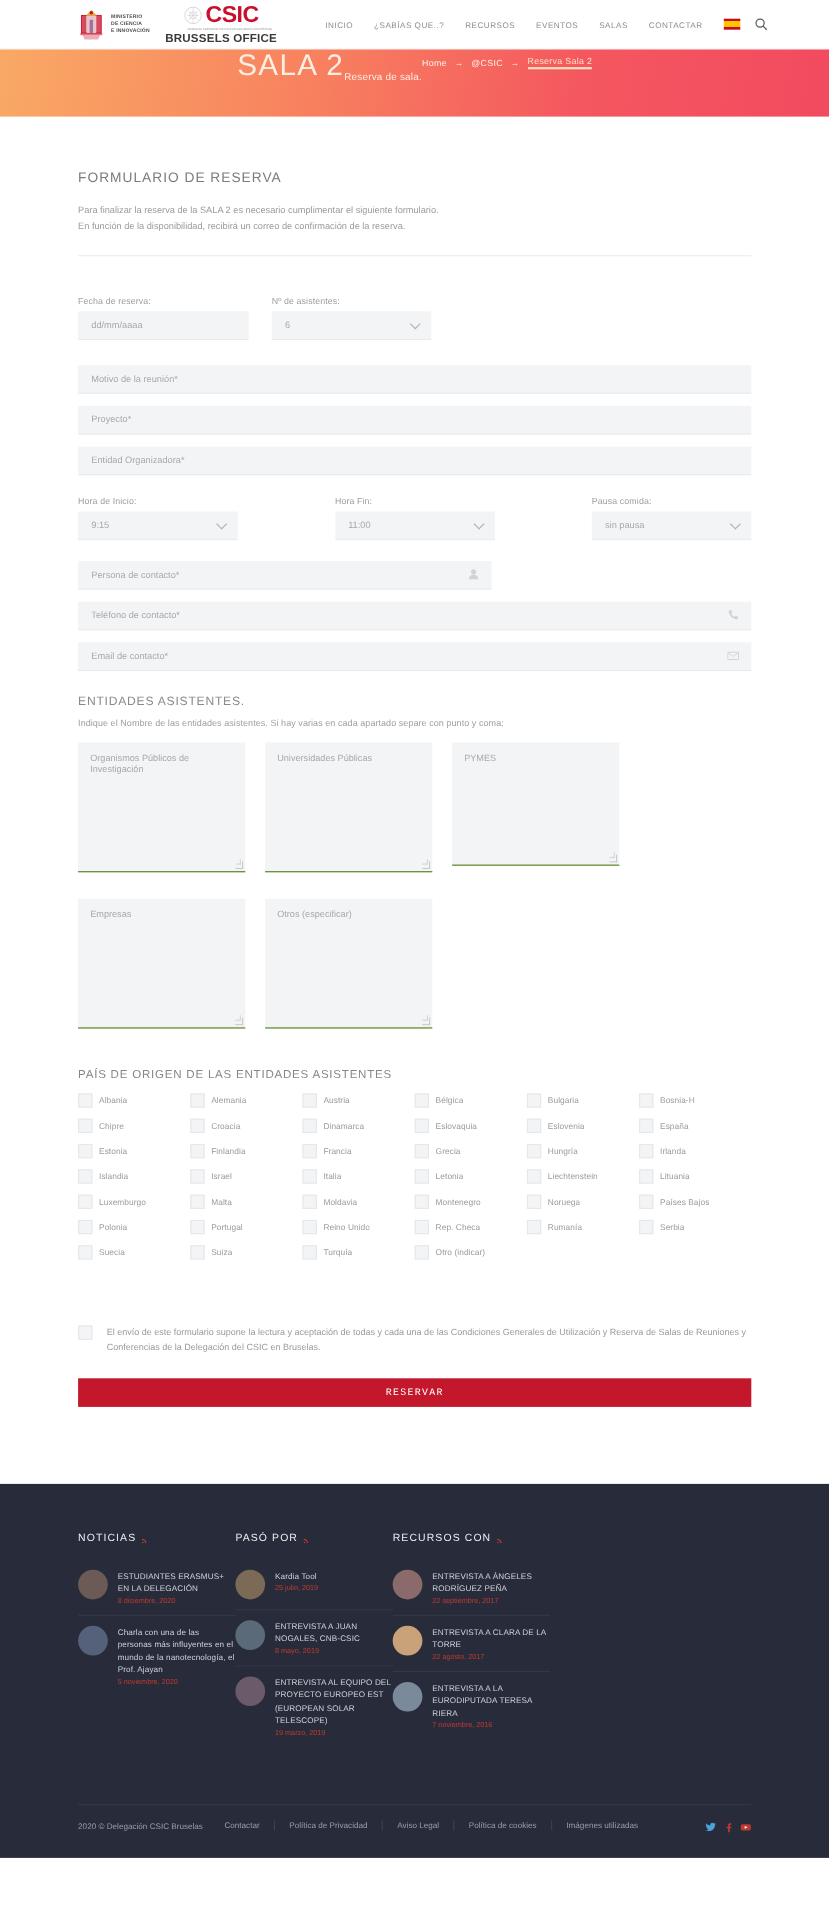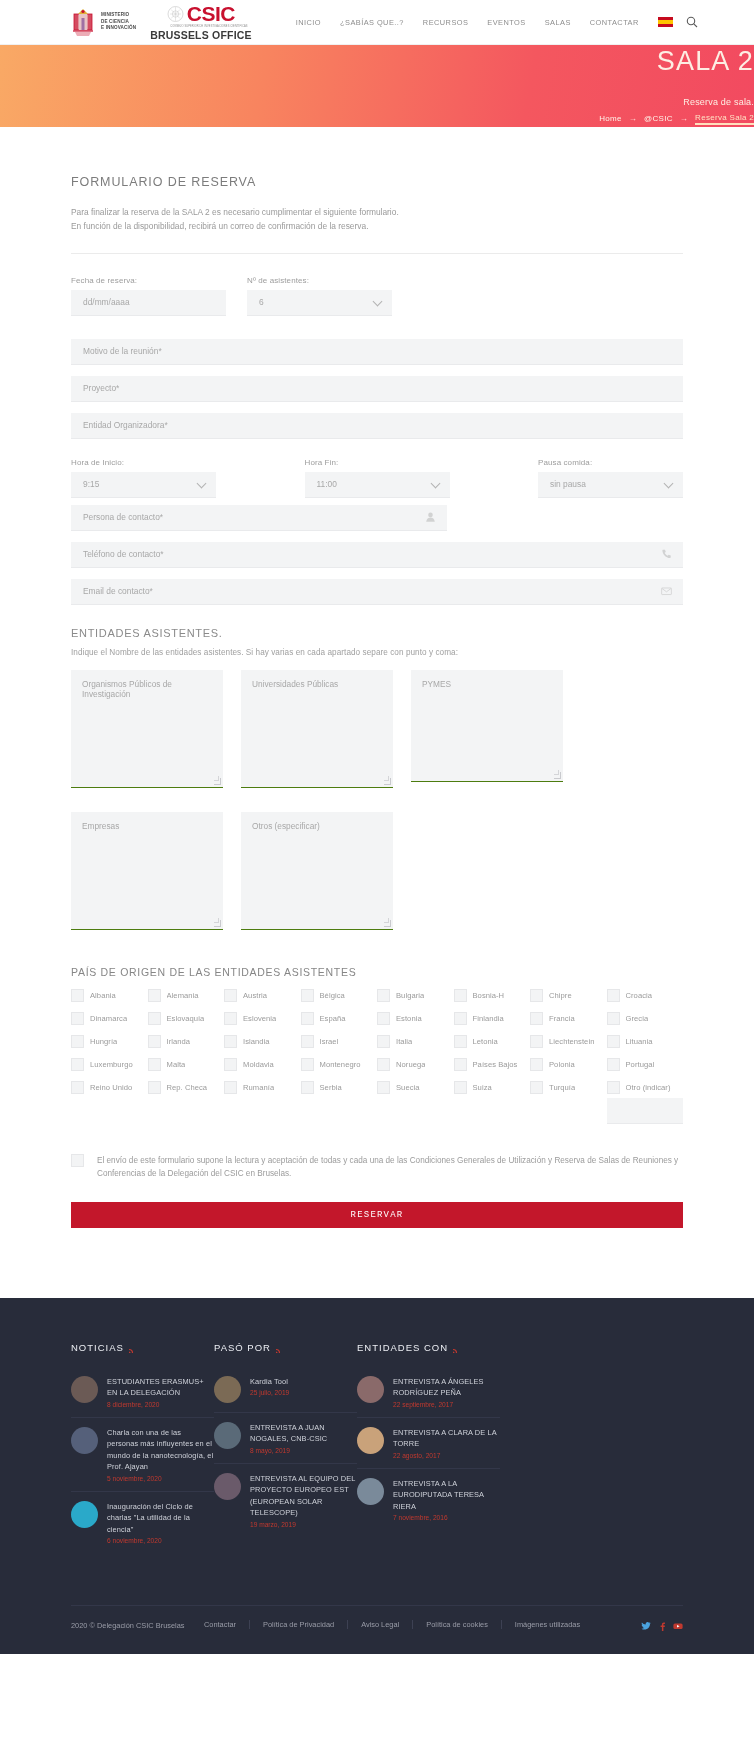--- a/index.html
+++ b/index.html
@@ -81,25 +81,24 @@
   .flag-es {
     width: 15px; height: 10px;
     background: linear-gradient(to bottom, #c60b1e 0 25%, #ffc400 25% 75%, #c60b1e 75% 100%);
     display: block;
     cursor: pointer;
   }
   .search-icon { width: 12px; height: 12px; cursor: pointer; }
 
   
   .hero {
-    height: 82px;
+    height: 61px;
     background: linear-gradient(100deg, #f9a965 0%, #f8845f 35%, #f4575f 70%, #f24a60 100%);
     display: flex;
-    flex-direction: column;
-    align-items: flex-end;
+    align-items: flex-start;
     justify-content: center;
     color: #ffffff;
   }
   .hero-title {
     font-size: 27px;
     font-weight: 300;
     letter-spacing: 1.2px;
     color: #fdeee3;
     margin: 0;
     line-height: 1.1;
@@ -178,21 +177,21 @@
   .chev {
     position: absolute;
     right: 11px;
     top: 50%;
     width: 7px; height: 7px;
     margin-top: -4px;
     border-right: 1.2px solid #b3b3b3;
     border-bottom: 1.2px solid #b3b3b3;
     transform: rotate(45deg);
   }
-  .row { display: flex; margin-top: 22px; }
+  .row { display: flex; margin-top: 36px; }
   .row-gap-lg > * + * { margin-left: 21px; }
   .col-date { width: 155px; }
   .col-att { width: 145px; }
   .third { width: 145px; }
   .full { width: 100%; margin-top: 11px; }
   .wide-contact { width: 376px; }
 
   .sub-title {
     margin-top: 22px;
     font-size: 11px;
@@ -239,21 +238,21 @@
   
   .countries-title {
     margin-top: 36px;
     font-size: 10.5px;
     letter-spacing: .7px;
     color: #868686;
   }
   .countries-grid {
     margin-top: 11px;
     display: grid;
-    grid-template-columns: repeat(8, 1fr);
+    grid-template-columns: repeat(6, 1fr);
     row-gap: 10px;
     column-gap: 0;
   }
   .cb-item { display: flex; align-items: center; gap: 6px; }
   .cb {
     width: 13px; height: 13px;
     min-width: 13px;
     background: #f3f4f5;
     border: 1px solid #e6e7e9;
     cursor: pointer;
@@ -511,21 +510,21 @@
     </div>
     <div class="third">
       <div class="field-label">Pausa comida:</div>
       <div class="select-box">
         <span>sin pausa</span>
         <span class="chev"></span>
       </div>
     </div>
   </div>
 
-  <div class="wide-contact" style="margin-top:7px;">
+  <div class="wide-contact" style="margin-top:19px;">
     <div class="input-box">
       <span>Persona de contacto*</span>
       <span class="trail-icon">
         <svg viewBox="0 0 11 11" width="11" height="11">
           <circle cx="5.5" cy="3.4" r="2.3" fill="#a9a9a9"></circle>
           <path d="M1.2 10.2 C1.6 7.1 3.4 6.1 5.5 6.1 C7.6 6.1 9.4 7.1 9.8 10.2 Z" fill="#a9a9a9"></path>
         </svg>
       </span>
     </div>
   </div>
@@ -788,27 +787,20 @@
             <div class="news-body">
               <div class="news-title">ESTUDIANTES ERASMUS+ EN LA DELEGACIÓN</div>
               <div class="news-date">8 diciembre, 2020</div>
             </div>
           </div>
           <div class="news-item">
             <div class="thumb" style="background: rgb(85, 96, 122);"></div>
             <div class="news-body">
               <div class="news-title">Charla con una de las personas más influyentes en el mundo de la nanotecnología, el Prof. Ajayan</div>
               <div class="news-date">5 noviembre, 2020</div>
-            </div>
-          </div>
-          <div class="news-item">
-            <div class="thumb" style="background: rgb(42, 169, 201);"></div>
-            <div class="news-body">
-              <div class="news-title">Inauguración del Ciclo de charlas "La utilidad de la ciencia"</div>
-              <div class="news-date">6 noviembre, 2020</div>
             </div>
           </div>
         </div>
     </div>
 
     <div class="fcol">
       <div class="fcol-title">
         <span>PASÓ POR</span>
         <span class="rss-mark">
           <svg viewBox="0 0 7 7" width="7" height="7">
@@ -836,21 +828,21 @@
             <div class="news-body">
               <div class="news-title">ENTREVISTA AL EQUIPO DEL PROYECTO EUROPEO EST (EUROPEAN SOLAR TELESCOPE)</div>
               <div class="news-date">19 marzo, 2019</div>
             </div>
           </div>
         </div>
     </div>
 
     <div class="fcol">
       <div class="fcol-title">
-        <span>ENTIDADES CON</span>
+        <span>RECURSOS CON</span>
         <span class="rss-mark">
           <svg viewBox="0 0 7 7" width="7" height="7">
             <path d="M0 5.4 a1.6 1.6 0 0 1 1.6 1.6 H0 Z M0 2.9 A4.1 4.1 0 0 1 4.1 7 H2.9 A2.9 2.9 0 0 0 0 4.1 Z" fill="#c0392f"></path>
           </svg>
         </span>
       </div>
       <div id="col-2">
           <div class="news-item">
             <div class="thumb" style="background: rgb(138, 106, 106);"></div>
             <div class="news-body">

